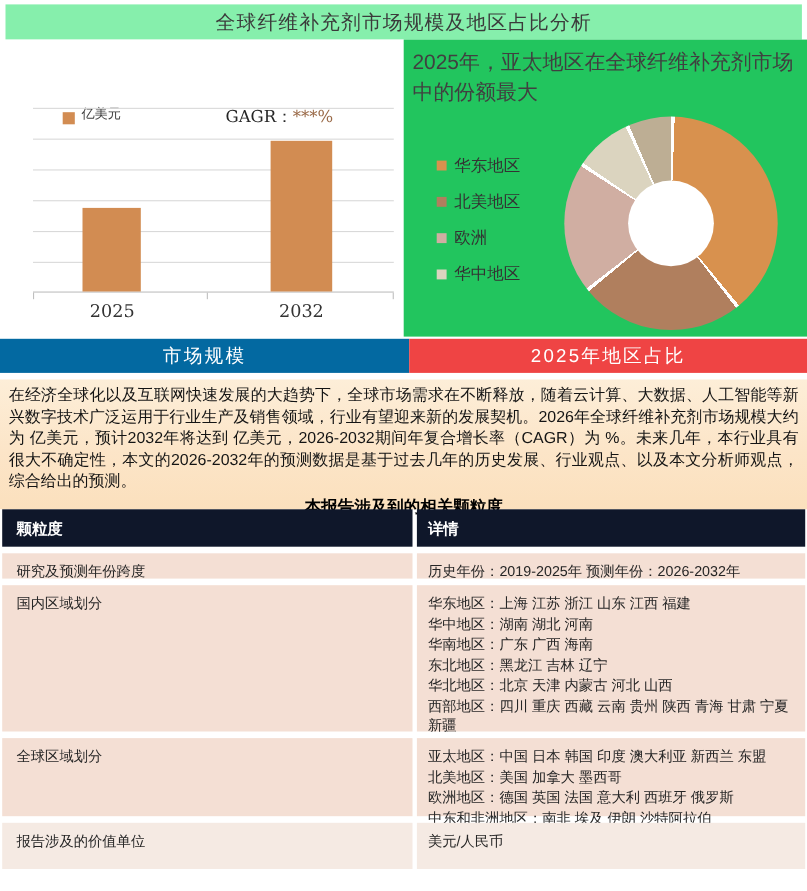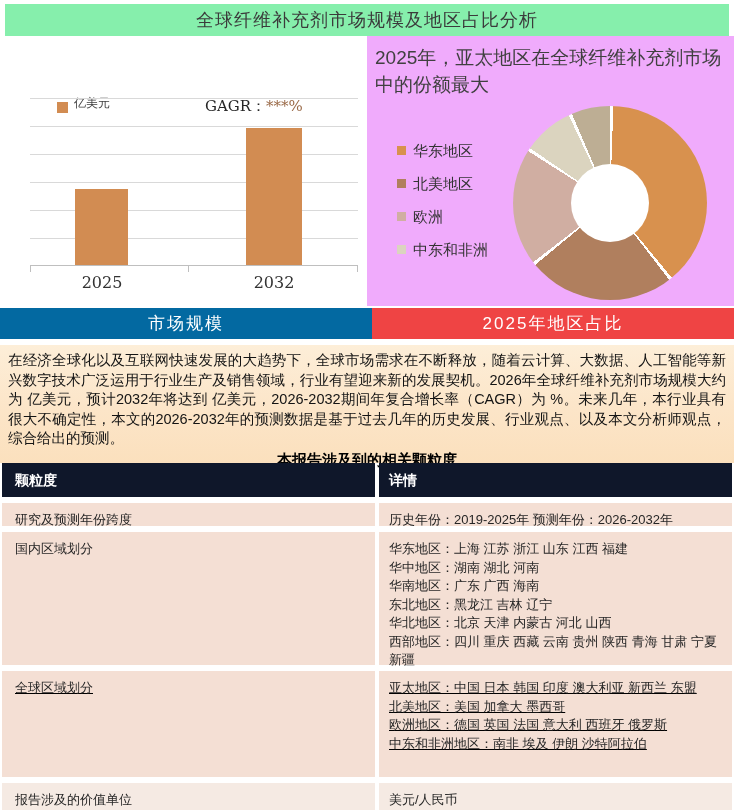--- a/index.html
+++ b/index.html
@@ -20,21 +20,21 @@
   .gridline { position:absolute; left:0; width:100%; height:1px; background:#D9D9D9; }
   .tick { position:absolute; top:168px; width:1px; height:6px; background:#BFBFBF; }
   .bar { position:absolute; bottom:0; background:#D28C52; }
   .bar.b1 { left:45px; width:53px; }
   .bar.b2 { left:216px; width:56px; }
   .xlab { position:absolute; top:237px; width:60px; text-align:center; font-size:16px; color:#333;
     font-family:"DejaVu Serif", serif; }
   .xlab.x1 { left:72px; } .xlab.x2 { left:244px; }
 
   
-  .donut-panel { position:absolute; left:367px; top:36px; width:367px; height:270px; background:#f0abfc; }
+  .donut-panel { position:absolute; left:367px; top:36px; width:367px; height:270px; background:#22c55e; }
   .donut-title { position:absolute; left:8px; top:8px; width:352px; font-size:19px; line-height:27px; color:#404040; }
   .donut-legend { position:absolute; left:30px; top:104px; width:104px; }
   .legend-item { display:flex; margin-bottom:12px; }
   .legend-item .marker { flex:0 0 9px; width:9px; height:9px; margin:6px 7px 0 0; background:#ccc; }
   .legend-item .lbl { font-size:15px; line-height:21px; color:#333; }
   .donut { position:absolute; left:146px; top:70px; width:194px; height:194px; border-radius:50%;
     background:conic-gradient(#D8914E 0deg 360deg); }
   .donut-hole { position:absolute; left:58px; top:58px; width:78px; height:78px; border-radius:50%; background:#fff; }
 
   
@@ -56,21 +56,21 @@
   .th { background:#0f172a; color:#fff; font-weight:bold; font-size:14px; }
   .thead { height:34px; }
   .thead .c { line-height:34px; }
   .c-left { flex:0 0 373px; padding-left:13px; }
   .gapcol { flex:0 0 4px; }
   .c-right { flex:1; padding-left:10px; padding-right:4px; }
   .td { background:#F4DFD4; color:#262626; font-size:13px; }
   .tr.last .td { background:#F5EAE3; }
   .row-cell { padding-top:8px; line-height:18.5px; }
   .detail { white-space:pre-wrap; }
-  .r1 { height:23px; } .r2 { height:133px; } .r3 { height:106px;text-decoration:underline; } .r4 { height:42px; }
+  .r1 { height:23px; } .r2 { height:133px; } .r3 { height:71px; } .r4 { height:42px; }
 </style>
 </head>
 <body>
 
 <div id="page">
 
   <div class="title-bar">全球纤维补充剂市场规模及地区占比分析</div>
 
   <div class="bar-panel">
     <span class="bar-legend-marker" style="background: rgb(210, 140, 82);"></span>
@@ -103,21 +103,21 @@
       <div class="legend-item">
         <span class="marker" style="background: rgb(176, 127, 94);"></span>
         <span class="lbl">北美地区</span>
       </div>
       <div class="legend-item">
         <span class="marker" style="background: rgb(208, 174, 162);"></span>
         <span class="lbl">欧洲</span>
       </div>
       <div class="legend-item">
         <span class="marker" style="background: rgb(219, 212, 191);"></span>
-        <span class="lbl">中东和非洲</span>
+        <span class="lbl">华中地区</span>
       </div>
     </div>
     <div class="donut" style="background: conic-gradient(rgb(255, 255, 255) 0deg, rgb(255, 255, 255) 2deg, rgb(216, 145, 78) 2deg, rgb(216, 145, 78) 140.4deg, rgb(255, 255, 255) 140.4deg, rgb(255, 255, 255) 142.4deg, rgb(176, 127, 94) 142.4deg, rgb(176, 127, 94) 230.4deg, rgb(255, 255, 255) 230.4deg, rgb(255, 255, 255) 232.4deg, rgb(208, 174, 162) 232.4deg, rgb(208, 174, 162) 302.4deg, rgb(255, 255, 255) 302.4deg, rgb(255, 255, 255) 304.4deg, rgb(219, 212, 191) 304.4deg, rgb(219, 212, 191) 334.8deg, rgb(255, 255, 255) 334.8deg, rgb(255, 255, 255) 336.8deg, rgb(189, 174, 148) 336.8deg, rgb(189, 174, 148) 360deg);">
       <div class="donut-hole"></div>
     </div>
   </div>
 
   <div class="tab tab-left">市场规模</div>
   <div class="tab tab-right">2025年地区占比</div>
 

